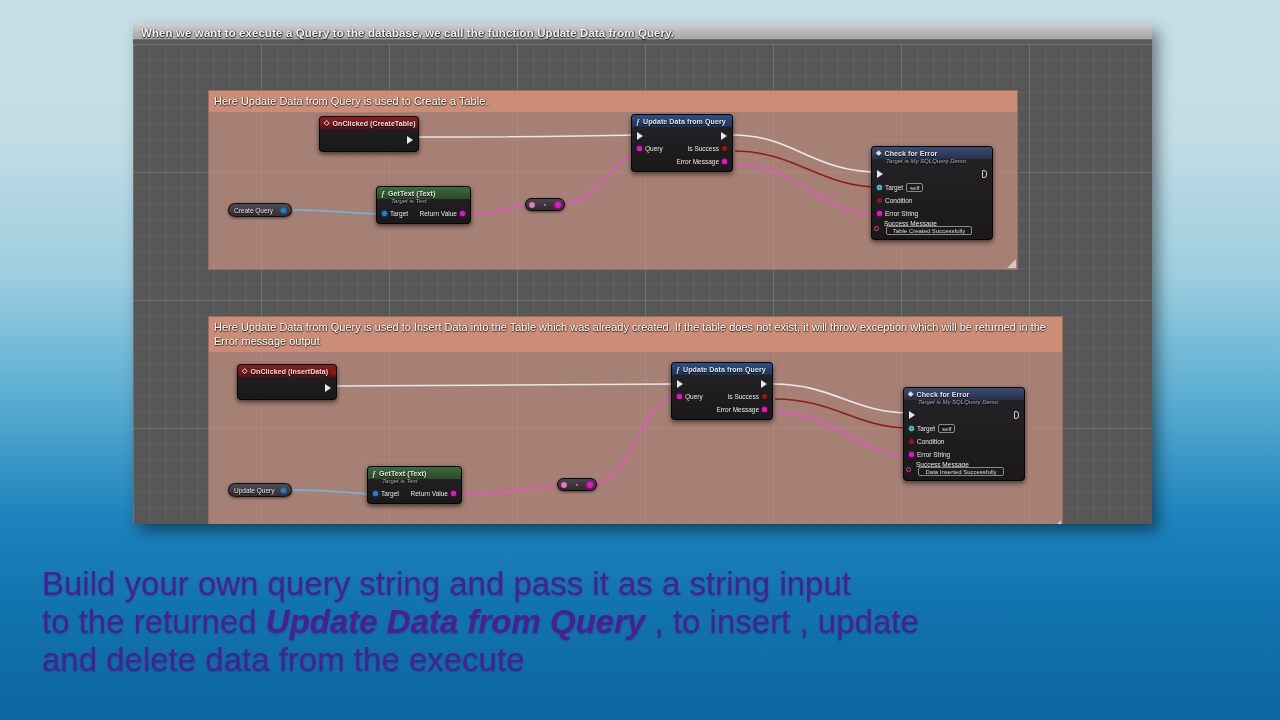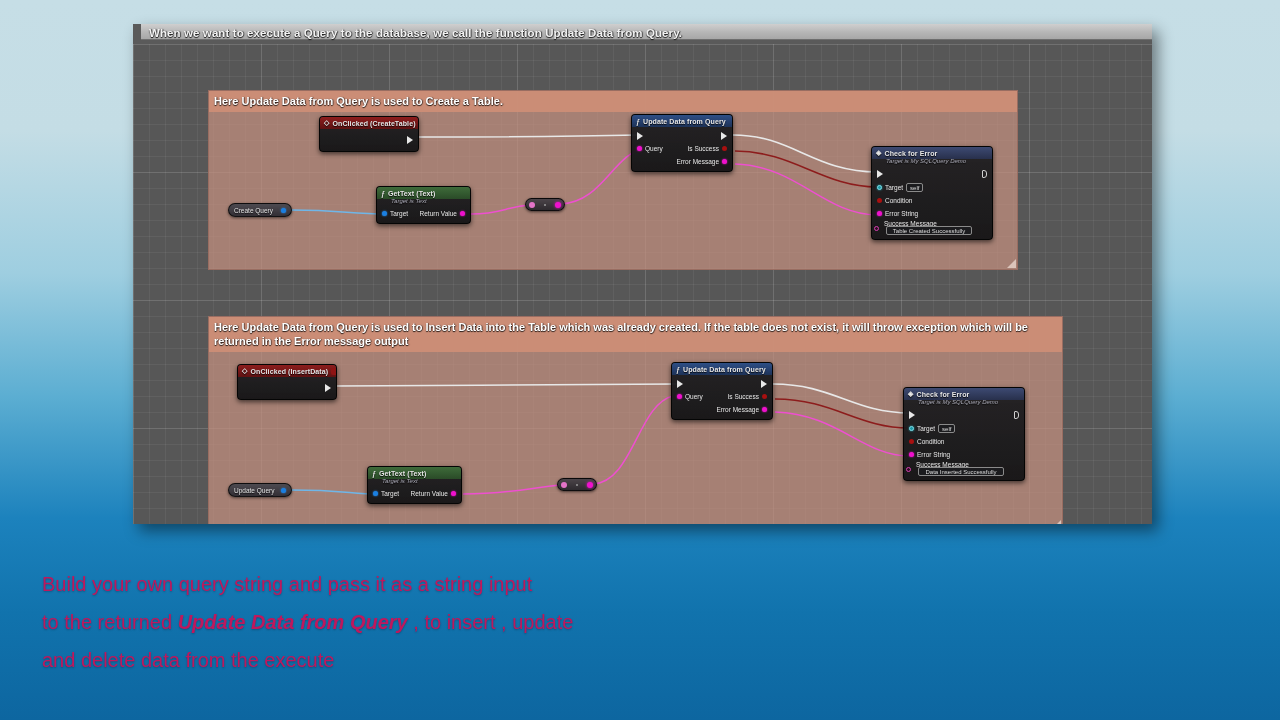--- a/index.html
+++ b/index.html
@@ -15,21 +15,21 @@
   
   #bp-panel {
     position: absolute;
     left: 133px; top: 24px;
     width: 1019px; height: 500px;
     box-shadow: 6px 7px 14px rgba(0,0,0,0.45);
     background: #5a5a5a;
     overflow: hidden;
   }
   #bp-titlebar {
-    position: absolute; left:8px; top:0; width: 100%; height: 16px;
+    position: absolute; left:0; top:0; width: 100%; height: 16px;
     background: linear-gradient(to bottom, #cfcfcf 0%, #b6b6b6 55%, #a7a7a7 100%);
     border-bottom: 1px solid #6e6e6e;
     padding-left: 12px;
   }
   #bp-titlebar .ttl {
     position:absolute; left:8px; top:3px;
     font-size: 11.5px; font-weight: bold; color: #f2f2f2;
     text-shadow: 0 1px 1px rgba(0,0,0,0.85), 1px 0 1px rgba(0,0,0,0.6);
     white-space: nowrap; letter-spacing: .1px;
   }
@@ -47,21 +47,21 @@
   
   .comment {
     position: absolute;
     background: rgba(197,144,128,0.72);
     border: 1px solid rgba(150,104,92,0.8);
   }
   .comment .cbar {
     position:absolute; left:0; top:0; width:100%;
     background: rgba(206,142,118,0.93);
     padding: 3px 5px 4px 5px;
-    font-size: 11px; font-weight: bold; color:#fff; line-height: 14px;
+    font-size: 11px; font-weight: normal; color:#fff; line-height: 14px;
     text-shadow: 0 1px 1px rgba(0,0,0,0.8), 1px 0 1px rgba(0,0,0,0.5);
   }
   .comment .grip {
     position:absolute; right:1px; bottom:1px;
     width:0;height:0;border-style:solid;
     border-width:0 0 9px 9px; border-color: transparent transparent #e9d4cc transparent;
     opacity:.8;
   }
 
   
@@ -150,21 +150,21 @@
     background: linear-gradient(to bottom, #4d4a50, #332f35);
     border:1px solid rgba(0,0,0,0.75);
     display:flex; align-items:center; gap:4px; padding:0 5px;
     font-size:6.5px; color:#e2e2e2; box-shadow:0 1px 3px rgba(0,0,0,.55);
     text-shadow:0 1px 1px rgba(0,0,0,.8);
   }
 
   
   #caption {
     position:absolute; left:42px; top:565px; width: 1000px;
-    color:#be185d; font-size: 20px; line-height: 38px;
+    color:#4c1d95; font-size: 33px; line-height: 38px;
     font-family: "Liberation Sans", sans-serif;
     text-shadow: 0 1px 2px rgba(0,0,0,0.25);
   }
   #caption b { font-weight: bold; font-style: italic; }
 </style>
 </head>
 <body>
 
 <div id="bp-panel">
 

